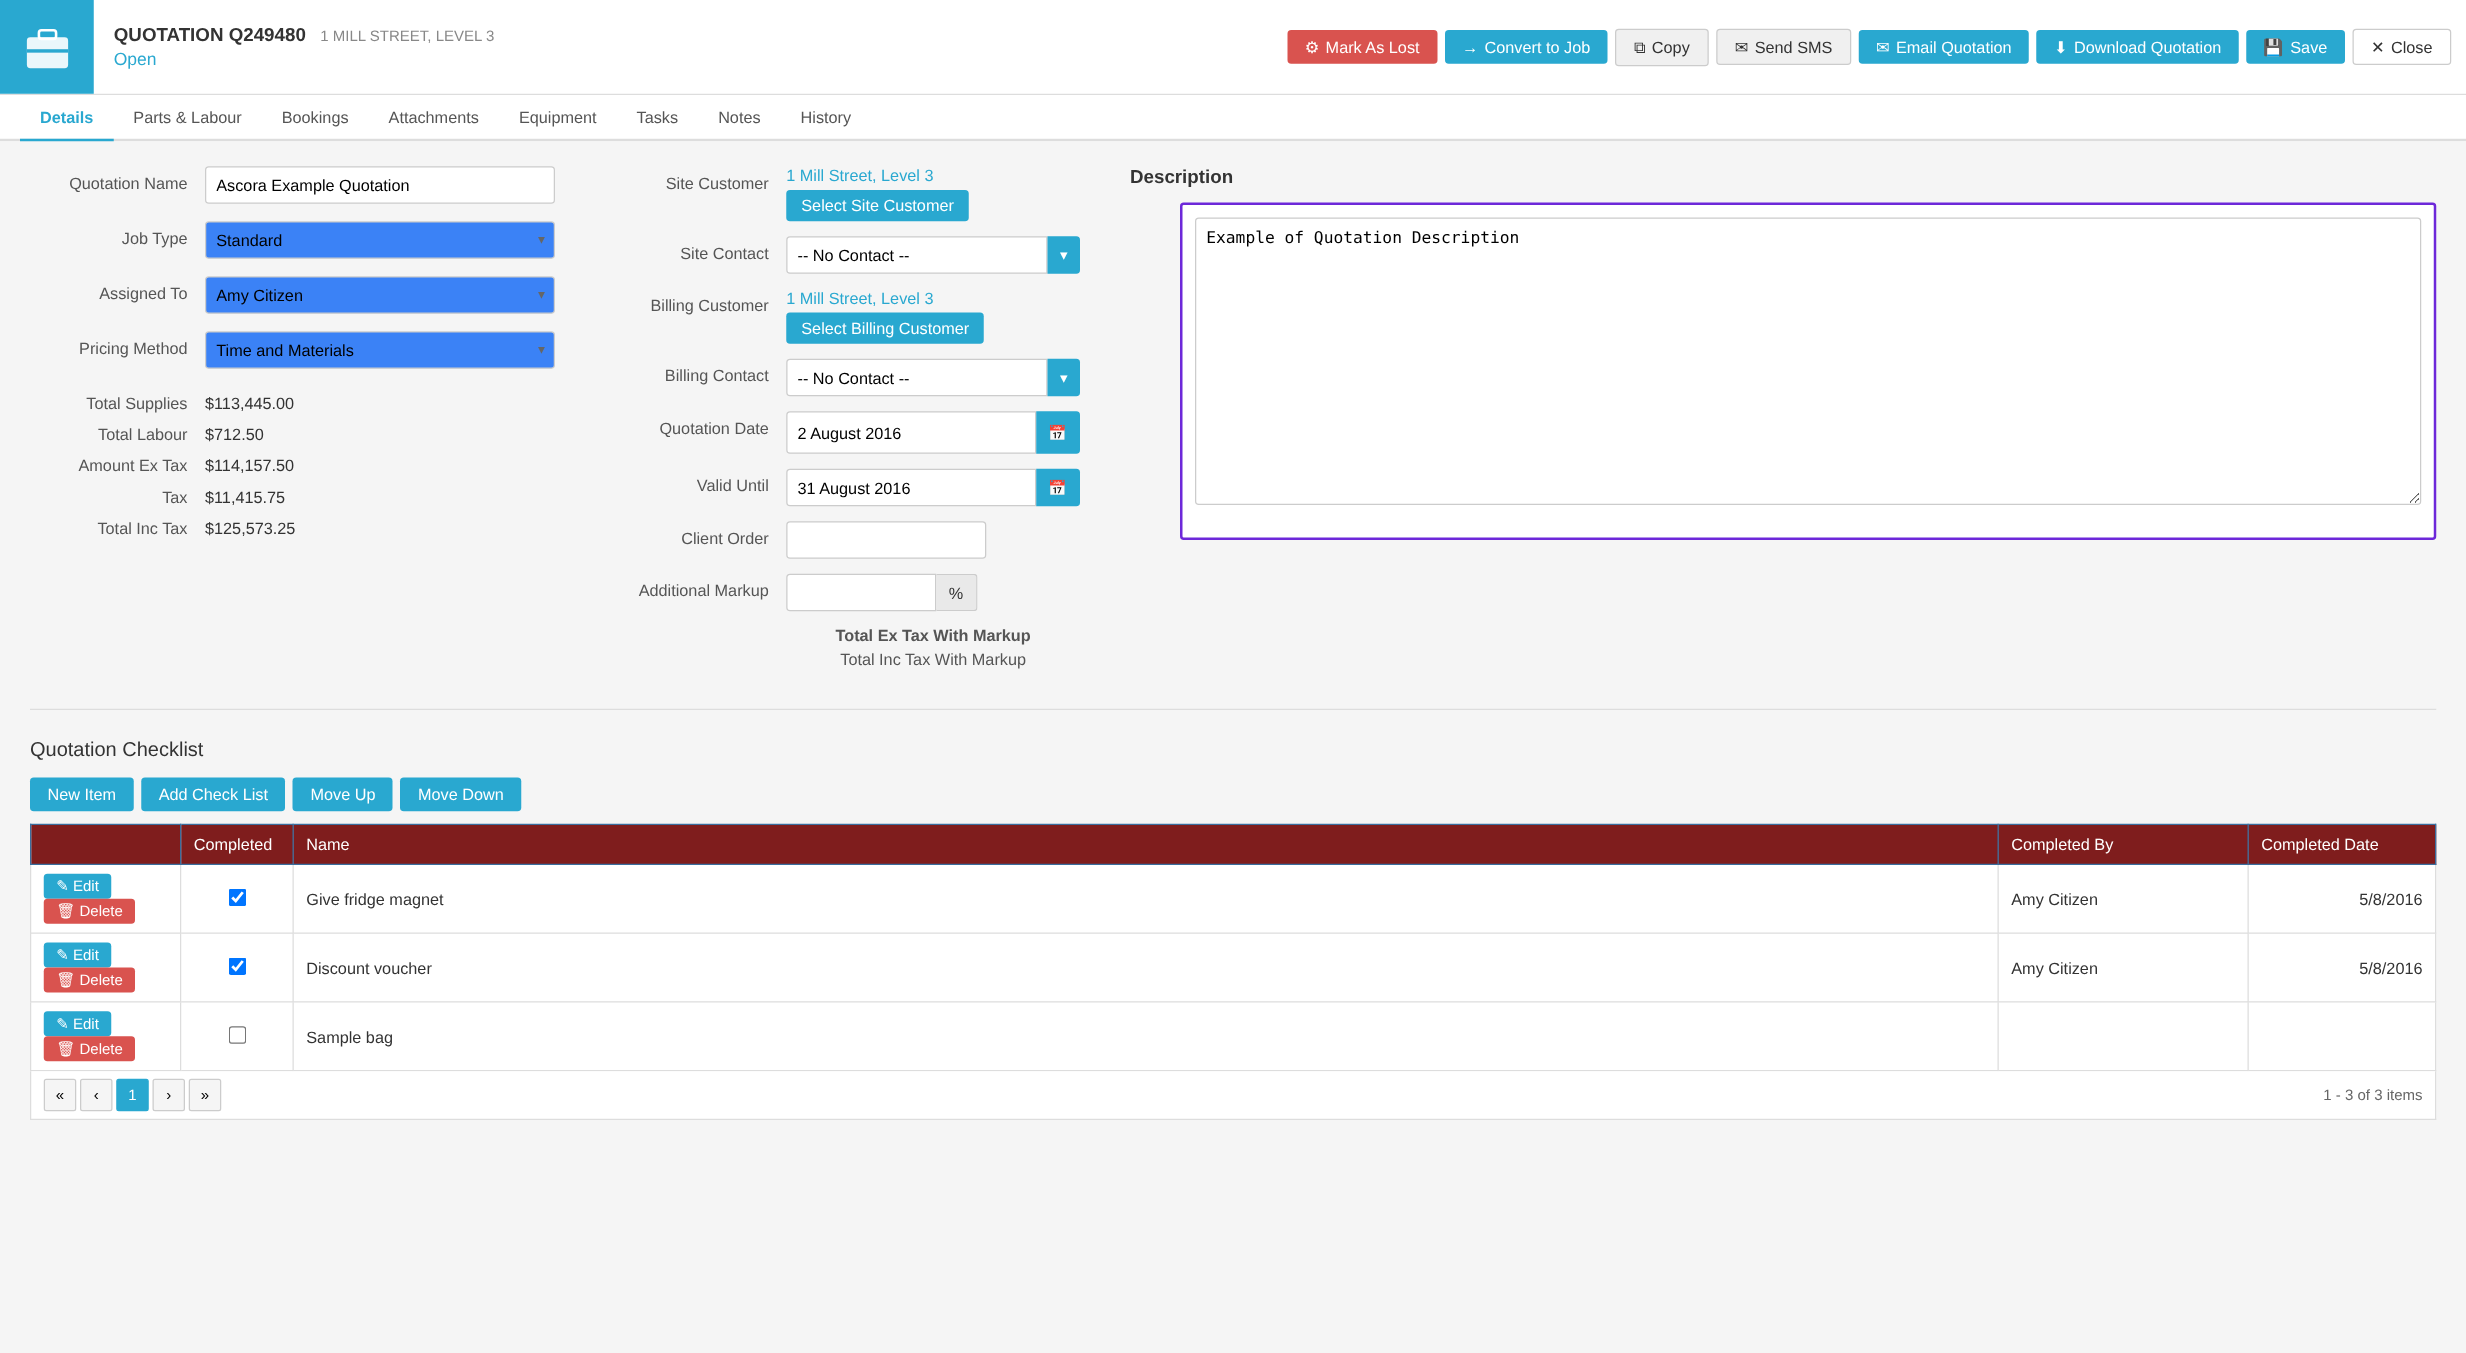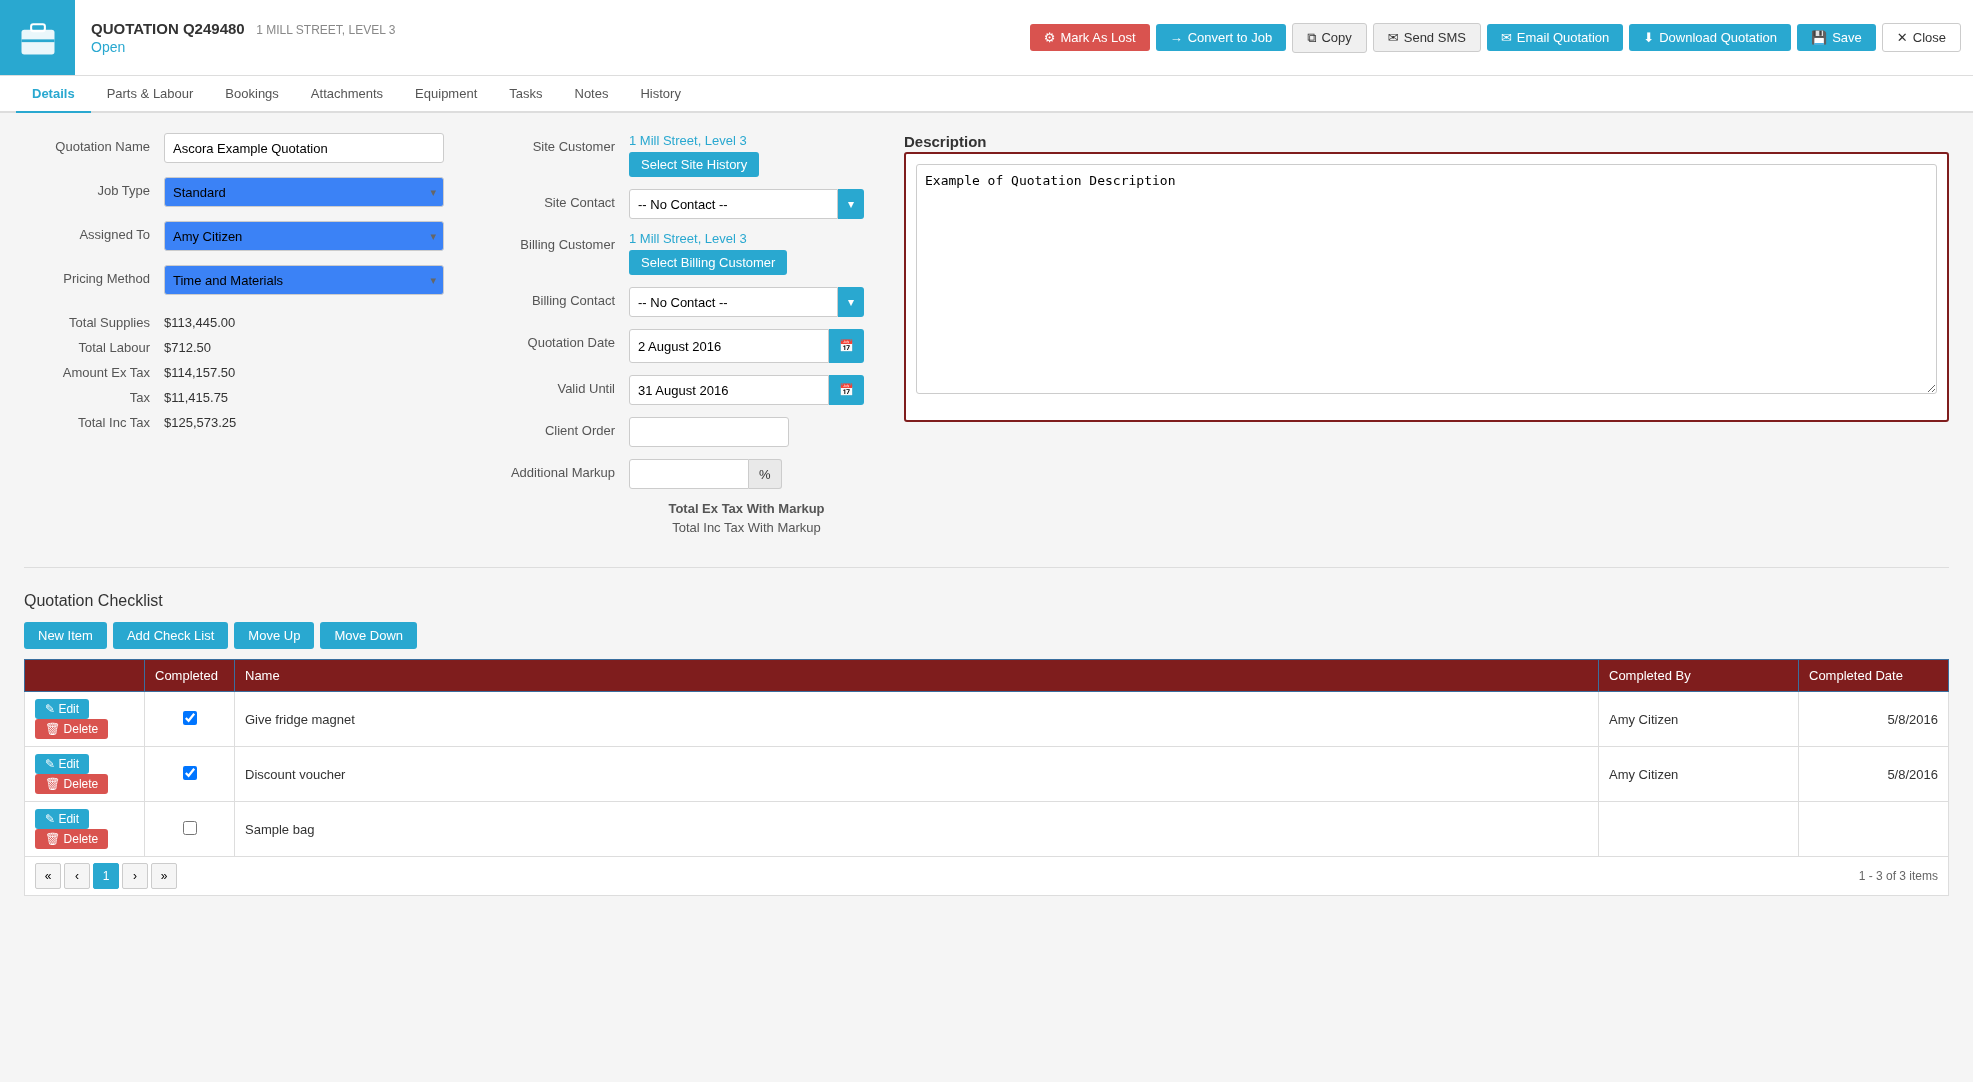--- a/index.html
+++ b/index.html
@@ -57,21 +57,21 @@
     .dropdown-ctrl select { flex: 1; padding: 5px 8px; border: 1px solid #ccc; border-radius: 3px 0 0 3px; font-size: 13px; height: 30px; appearance: none; background: #fff; }
     .dropdown-btn { background: #29a8d0; color: white; border: none; padding: 0 10px; border-radius: 0 3px 3px 0; cursor: pointer; font-size: 12px; }
     .date-ctrl { display: flex; }
     .date-ctrl input { flex: 1; padding: 5px 8px; border: 1px solid #ccc; border-radius: 3px 0 0 3px; font-size: 13px; height: 30px; background: #fff; }
     .date-btn { background: #29a8d0; color: white; border: none; padding: 0 10px; border-radius: 0 3px 3px 0; cursor: pointer; font-size: 12px; }
     .markup-ctrl { display: flex; align-items: center; }
     .markup-ctrl input { width: 120px; padding: 5px 8px; border: 1px solid #ccc; border-radius: 3px 0 0 3px; font-size: 13px; height: 30px; background: #fff; }
     .markup-suffix { background: #e9e9e9; border: 1px solid #ccc; border-left: none; padding: 5px 10px; border-radius: 0 3px 3px 0; font-size: 13px; height: 30px; display: flex; align-items: center; }
 
     
-    .description-box { border: 2px solid #7f1d1d; border-radius: 3px; padding: 10px; min-height: 270px; background: #fff; }
+    .description-box { border: 2px solid #6d28d9; border-radius: 3px; padding: 10px; min-height: 270px; background: #fff; margin-left: 40px; }
     .description-textarea { width: 100%; height: 230px; border: 1px solid #ccc; border-radius: 3px; padding: 8px; font-size: 13px; resize: vertical; }
 
     
     .checklist-section { margin-top: 24px; }
     .checklist-title { font-size: 16px; color: #333; margin-bottom: 12px; }
     .checklist-actions { display: flex; gap: 6px; margin-bottom: 10px; }
     .btn-checklist { padding: 6px 14px; border-radius: 3px; border: none; cursor: pointer; font-size: 13px; }
     .btn-new-item { background: #29a8d0; color: white; }
     .btn-add-check { background: #29a8d0; color: white; }
     .btn-move { background: #29a8d0; color: white; }
@@ -88,21 +88,21 @@
 
     
     .pagination { display: flex; align-items: center; justify-content: space-between; padding: 6px 10px; background: #fff; border: 1px solid #ddd; border-top: none; }
     .page-controls { display: flex; gap: 3px; }
     .page-btn { width: 26px; height: 26px; border: 1px solid #ccc; background: #f5f5f5; cursor: pointer; display: flex; align-items: center; justify-content: center; font-size: 12px; border-radius: 2px; }
     .page-btn.active { background: #29a8d0; color: white; border-color: #29a8d0; }
     .page-info { font-size: 12px; color: #666; }
 
     .divider { border: none; border-top: 1px solid #ddd; margin: 20px 0; }
 
-    .desc-section-title { font-size: 15px; color: #333; margin-bottom: 2px; font-weight: bold; }
+    .desc-section-title { font-size: 15px; color: #333; margin-bottom: 12px; font-weight: bold; }
   </style>
 </head>
 <body>
 
 <div class="header">
   <div class="header-logo">
     <svg viewBox="0 0 64 64" xmlns="http://www.w3.org/2000/svg">
       <rect x="8" y="20" width="48" height="36" rx="4" fill="white" opacity="0.9"></rect>
       <rect x="22" y="12" width="20" height="10" rx="3" fill="none" stroke="white" stroke-width="3"></rect>
       <rect x="8" y="34" width="48" height="4" fill="#29a8d0"></rect>
@@ -219,21 +219,21 @@
           <div class="stat-value">$125,573.25</div>
         </div>
       </div>
     </div>
 
     <div class="form-middle">
       <div class="mid-form-row">
         <div class="mid-label">Site Customer</div>
         <div class="mid-control">
           <a class="customer-link" href="#">1 Mill Street, Level 3</a>
-          <button class="btn-select">Select Site History</button>
+          <button class="btn-select">Select Site Customer</button>
         </div>
       </div>
       <div class="mid-form-row">
         <div class="mid-label">Site Contact</div>
         <div class="mid-control">
           <div class="dropdown-ctrl">
             <select style="flex:1;padding:5px 8px;border:1px solid #ccc;border-radius:3px 0 0 3px;font-size:13px;height:30px;appearance:none;background:#fff;">
               <option>-- No Contact --</option>
             </select>
             <button class="dropdown-btn">▾</button>

